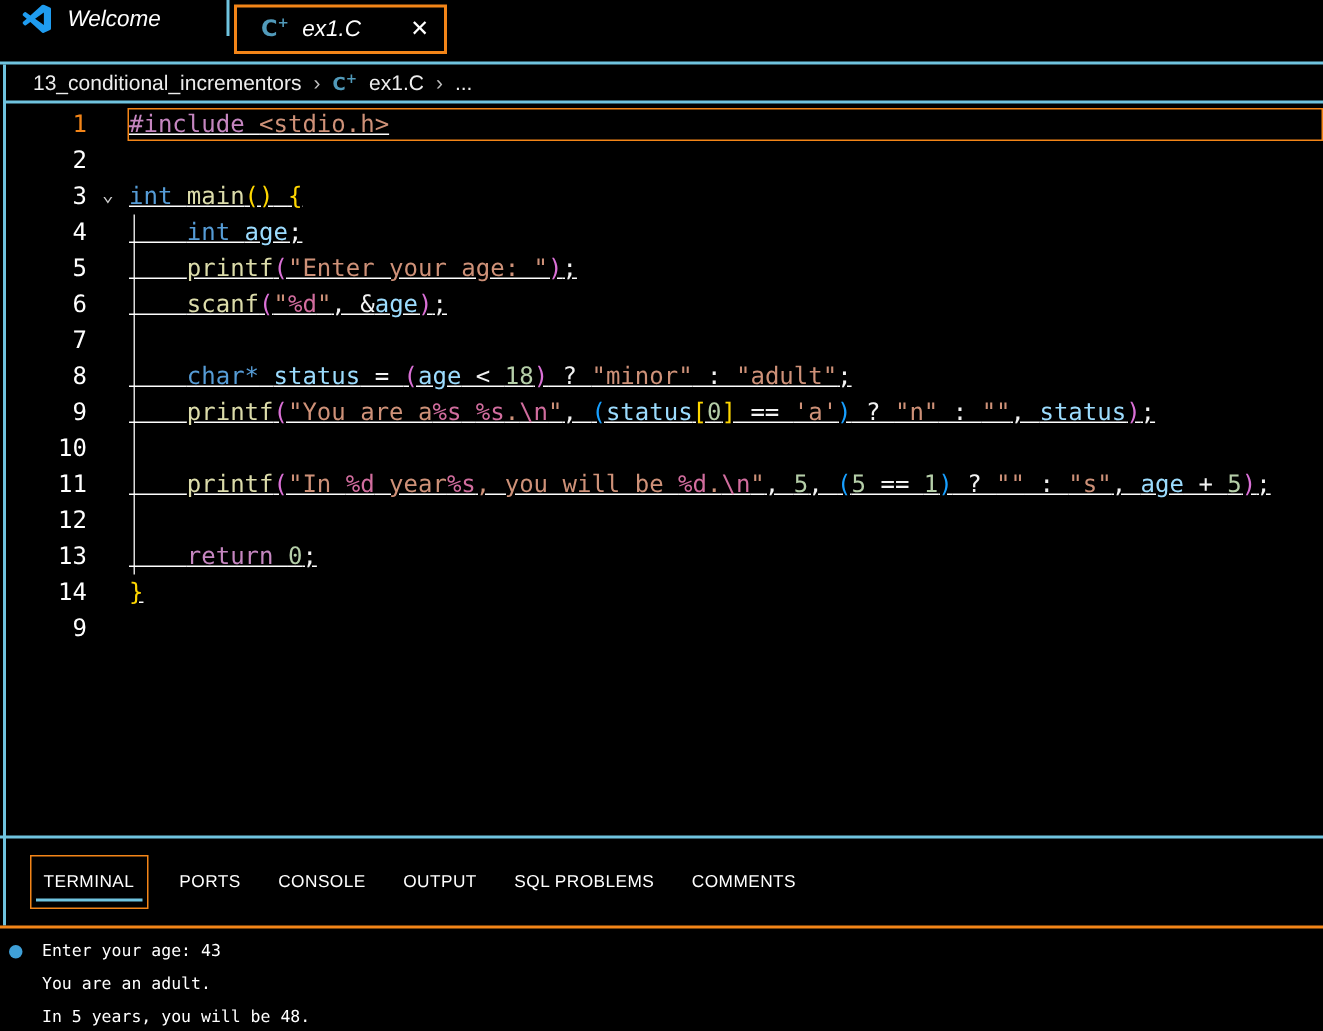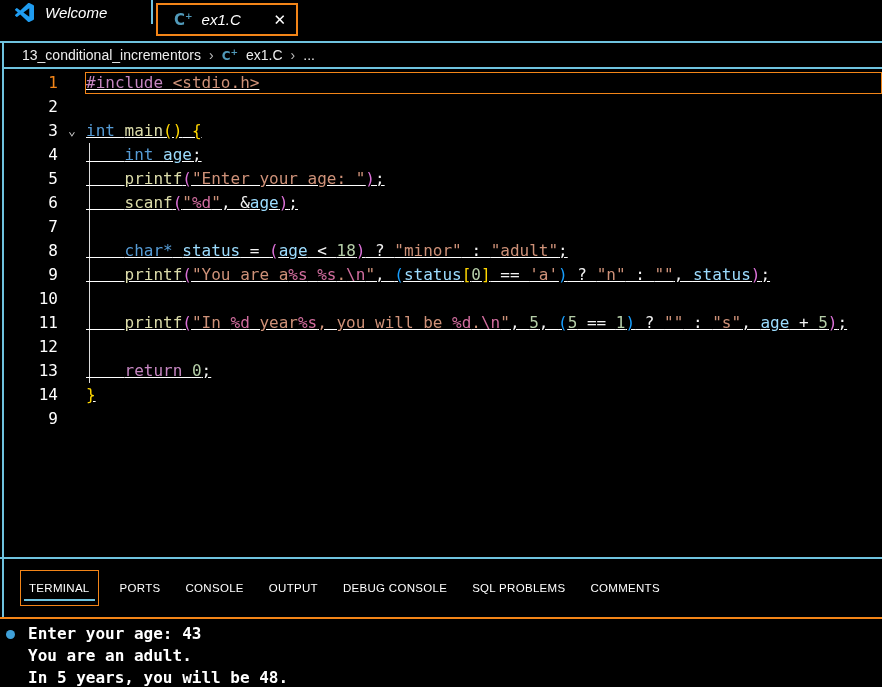--- a/index.html
+++ b/index.html
@@ -64,23 +64,22 @@
   }
   .panel-tab.active { border:1px solid var(--focus,#F38518); padding:11px 8px; }
   .panel-tab.active::after {
     content:""; position:absolute; left:3px; right:3px; bottom:4px; height:2px;
     background:var(--contrast,#6FC3DF);
   }
   .terminal-top-border { position:absolute; top:617px; left:0; right:0; height:2px; background:var(--focus,#F38518); }
   
   .terminal {
     position:absolute; top:621px; left:0; right:0; bottom:0;
-    font-family:"DejaVu Sans Mono","Liberation Mono",monospace; font-size:16px; color:#fff;
+    font-family:"DejaVu Sans Mono","Liberation Mono",monospace; font-size:11px; color:#fff;
     padding:2px 0 0 28px;
-    font-weight:bold;
   }
   .term-line { position:relative; height:22px; line-height:22px; white-space:pre; }
   .term-dot {
     position:absolute; left:-22px; top:7px; width:9px; height:9px; border-radius:50%;
     background:var(--dot,#3FA0D8);
   }
 </style>
 </head>
 <body>
 
@@ -130,21 +129,20 @@
       <div class="line"><div class="gutter">14</div><div class="fold"></div><div class="code"><span style="color: rgb(255, 215, 0);">}</span></div></div>
       <div class="line"><div class="gutter">9</div><div class="fold"></div><div class="code"></div></div>
     </div>
 
   <div class="panel-top-border"></div>
   <div class="panel-tabs">
       <div class="panel-tab active">TERMINAL</div>
       <div class="panel-tab">PORTS</div>
       <div class="panel-tab">CONSOLE</div>
       <div class="panel-tab">OUTPUT</div>
-      <div class="panel-tab">DEBUG CONSOLE</div>
       <div class="panel-tab">SQL PROBLEMS</div>
       <div class="panel-tab">COMMENTS</div>
     </div>
   <div class="terminal-top-border"></div>
 
   <div class="terminal">
       <div class="term-line"><span class="term-dot"></span><span>Enter your age: 43</span></div>
       <div class="term-line"><span>You are an adult.</span></div>
       <div class="term-line"><span>In 5 years, you will be 48.</span></div>
     </div>

